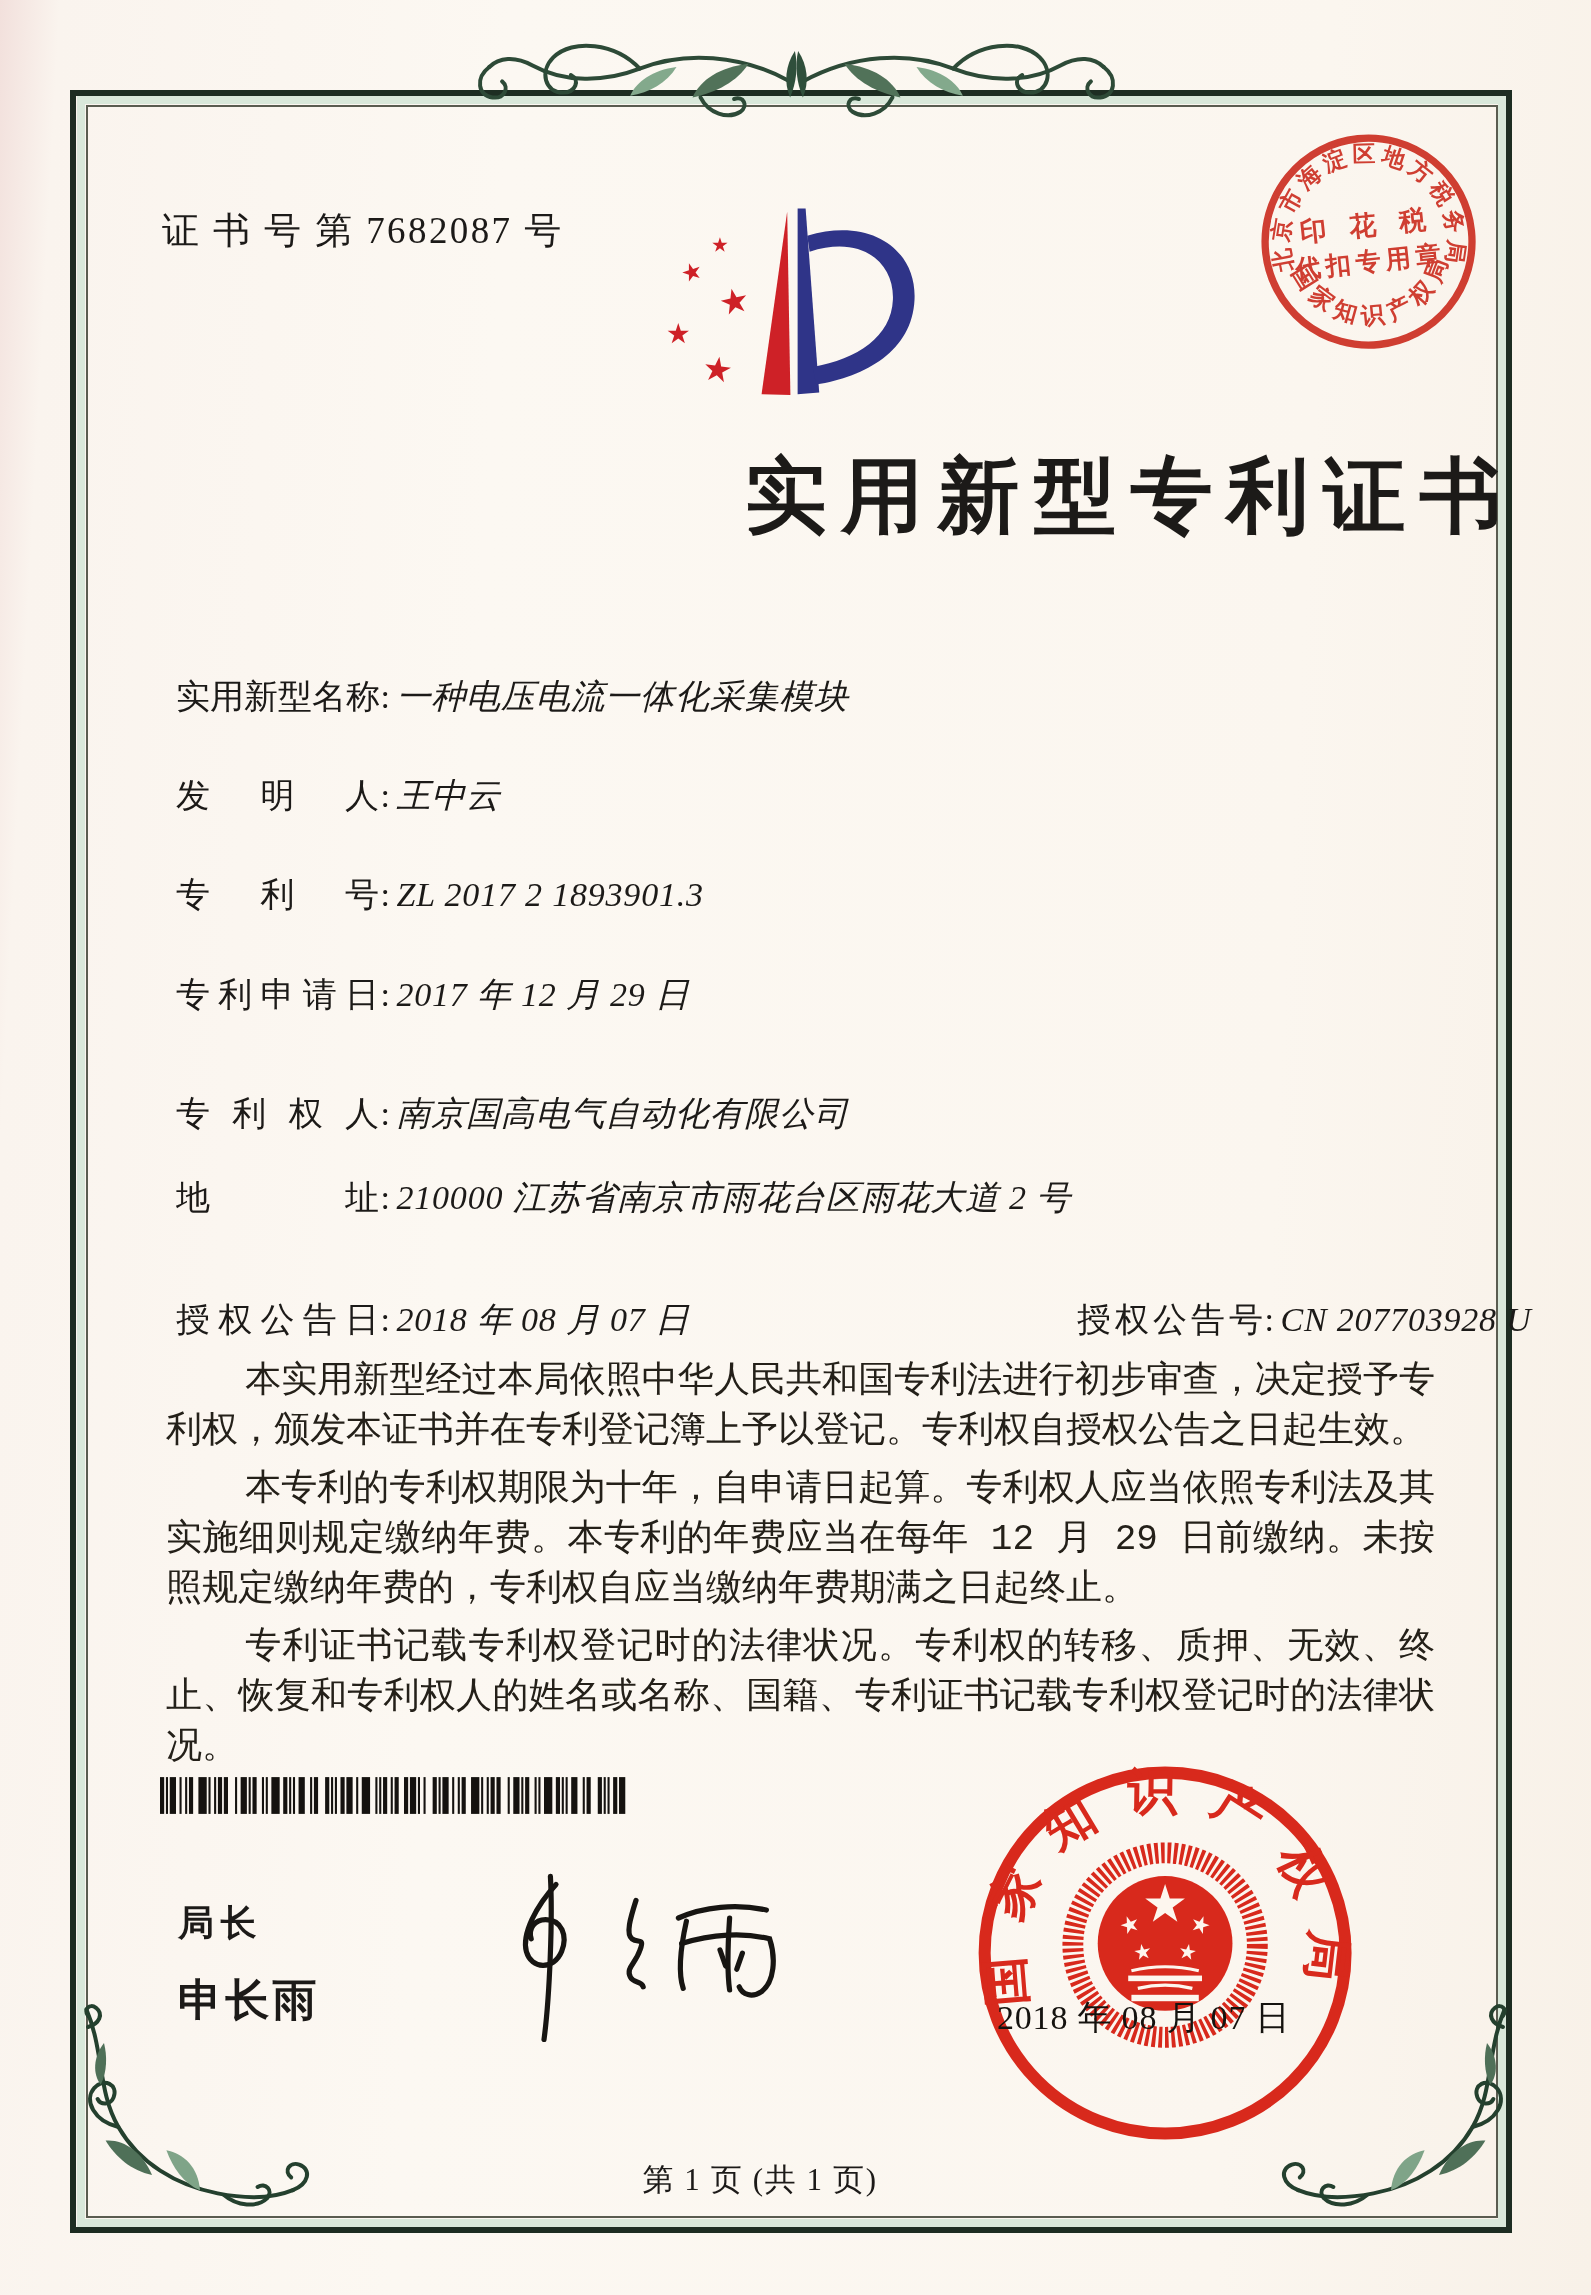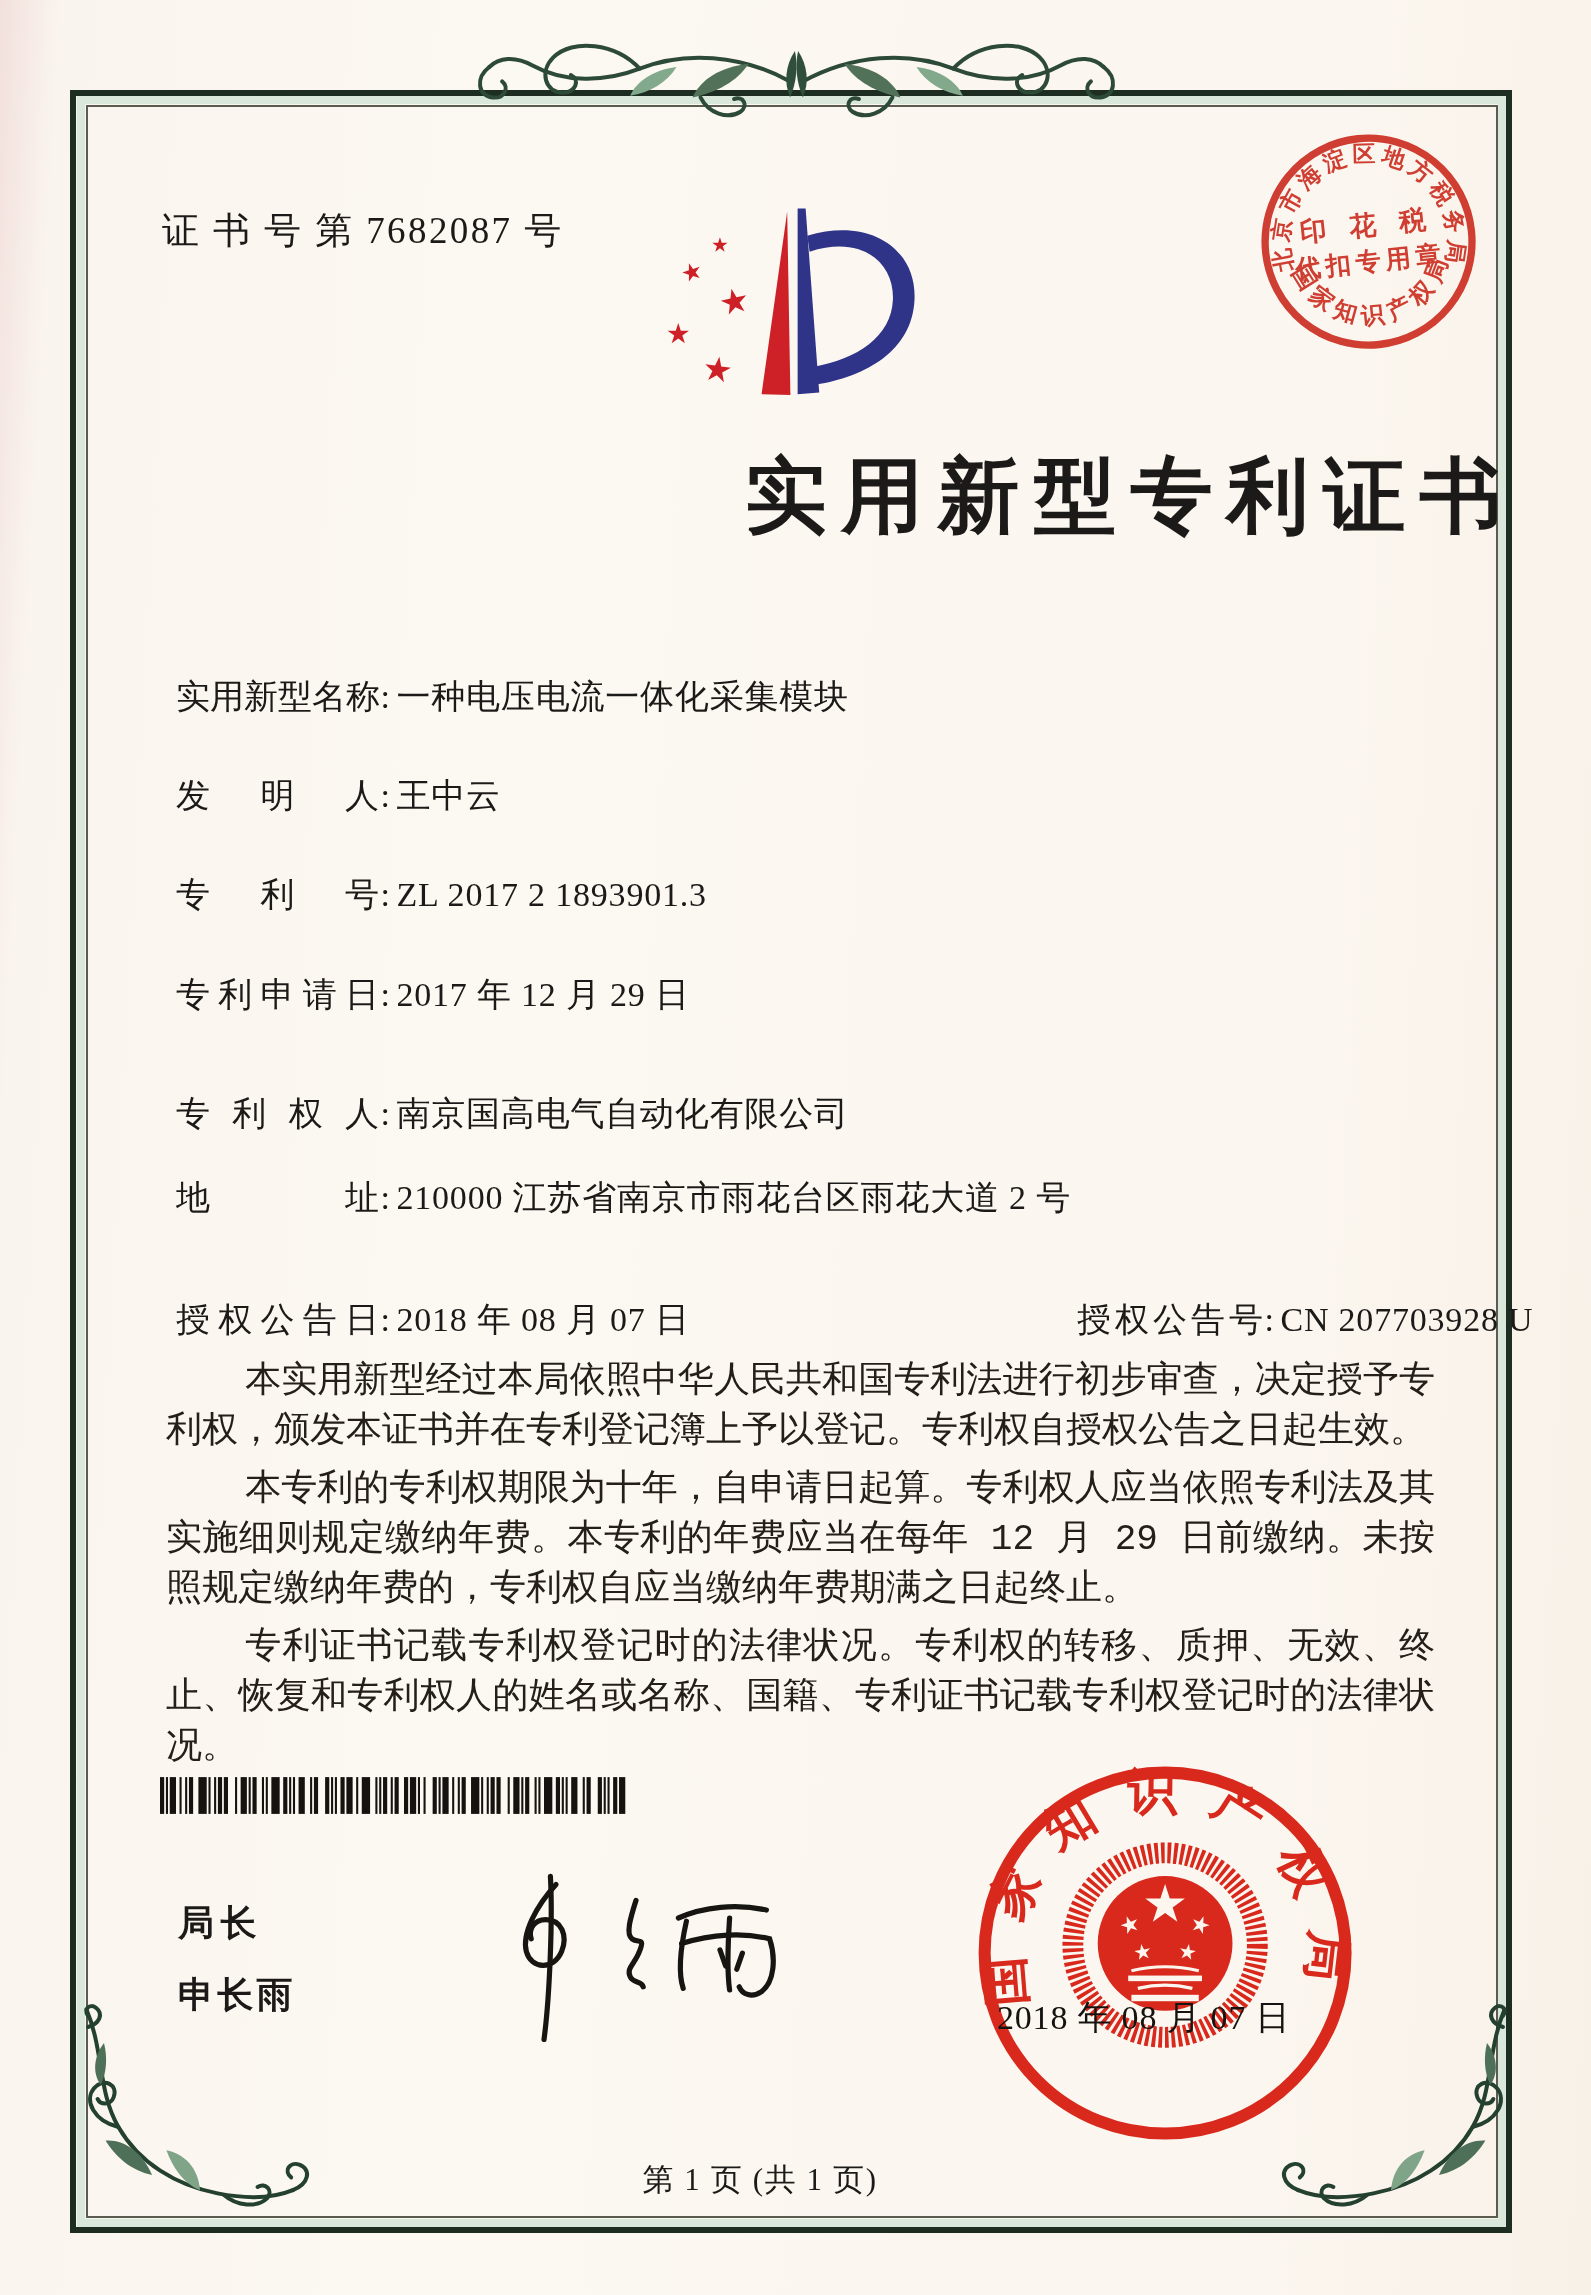--- a/index.html
+++ b/index.html
@@ -16,32 +16,32 @@
   .cert-no{position:absolute;left:126px;top:206px;font-size:37px;letter-spacing:2.4px;margin-left:36px;}
   .logo-svg{position:absolute;left:667px;top:202px;}
   .stamp-svg{position:absolute;left:1257px;top:130px;transform:rotate(-6deg);}
   .doc-title{position:absolute;left:75px;right:75px;top:442px;text-align:right;
              font-size:82px;font-weight:bold;letter-spacing:14.4px;}
   
   .frow{position:absolute;left:176px;font-size:34px;white-space:nowrap;}
   .flabel{display:inline-block;width:203px;text-align:justify;text-align-last:justify;vertical-align:baseline;}
   .flabel-r{display:inline-block;width:186px;text-align:justify;text-align-last:justify;}
   .fcolon{display:inline-block;margin:0 6.4px 0 1.6px;}
-  .fval{letter-spacing:0.8px;}
+  .fval{letter-spacing:0.8px;font-style:italic;}
   .grant-right{position:absolute;left:901px;top:0;}
   
   .body-text{position:absolute;left:158px;top:1349px;width:1285px;font-size:36px;line-height:50px;
              text-align:justify;color:#242019;}
   .body-text p{margin:8px;text-indent:2.2em;font-family:Liberation Mono, monospace;}
   
   .barcode-svg{position:absolute;left:160px;top:1777px;}
   .sig-title{position:absolute;left:178px;top:1899px;font-family:"Liberation Sans",sans-serif;
              font-weight:600;font-size:36px;letter-spacing:6.4px;}
   .sig-name{position:absolute;left:178px;top:1971px;font-family:"Liberation Sans",sans-serif;
-            font-weight:600;font-size:36px;letter-spacing:3.2px;}
+            font-weight:600;font-size:44px;letter-spacing:3.2px;}
   .sign-svg{position:absolute;left:472px;top:1870px;}
   .seal-svg{position:absolute;left:971px;top:1759px;}
   .seal-date{position:absolute;left:997px;top:1995px;font-size:34px;letter-spacing:0.8px;color:#15130f;z-index:6;}
   .page-footer{position:absolute;left:624px;top:2159px;width:272px;text-align:center;font-size:31px;letter-spacing:1.6px;}
   
   .orn-top{position:absolute;left:442px;top:19px;}
   .corner-br{position:absolute;left:1271px;top:1995px;}
   .corner-bl{position:absolute;left:80px;top:1995px;transform:scaleX(-1);}
   svg{display:block;}
 </style>

